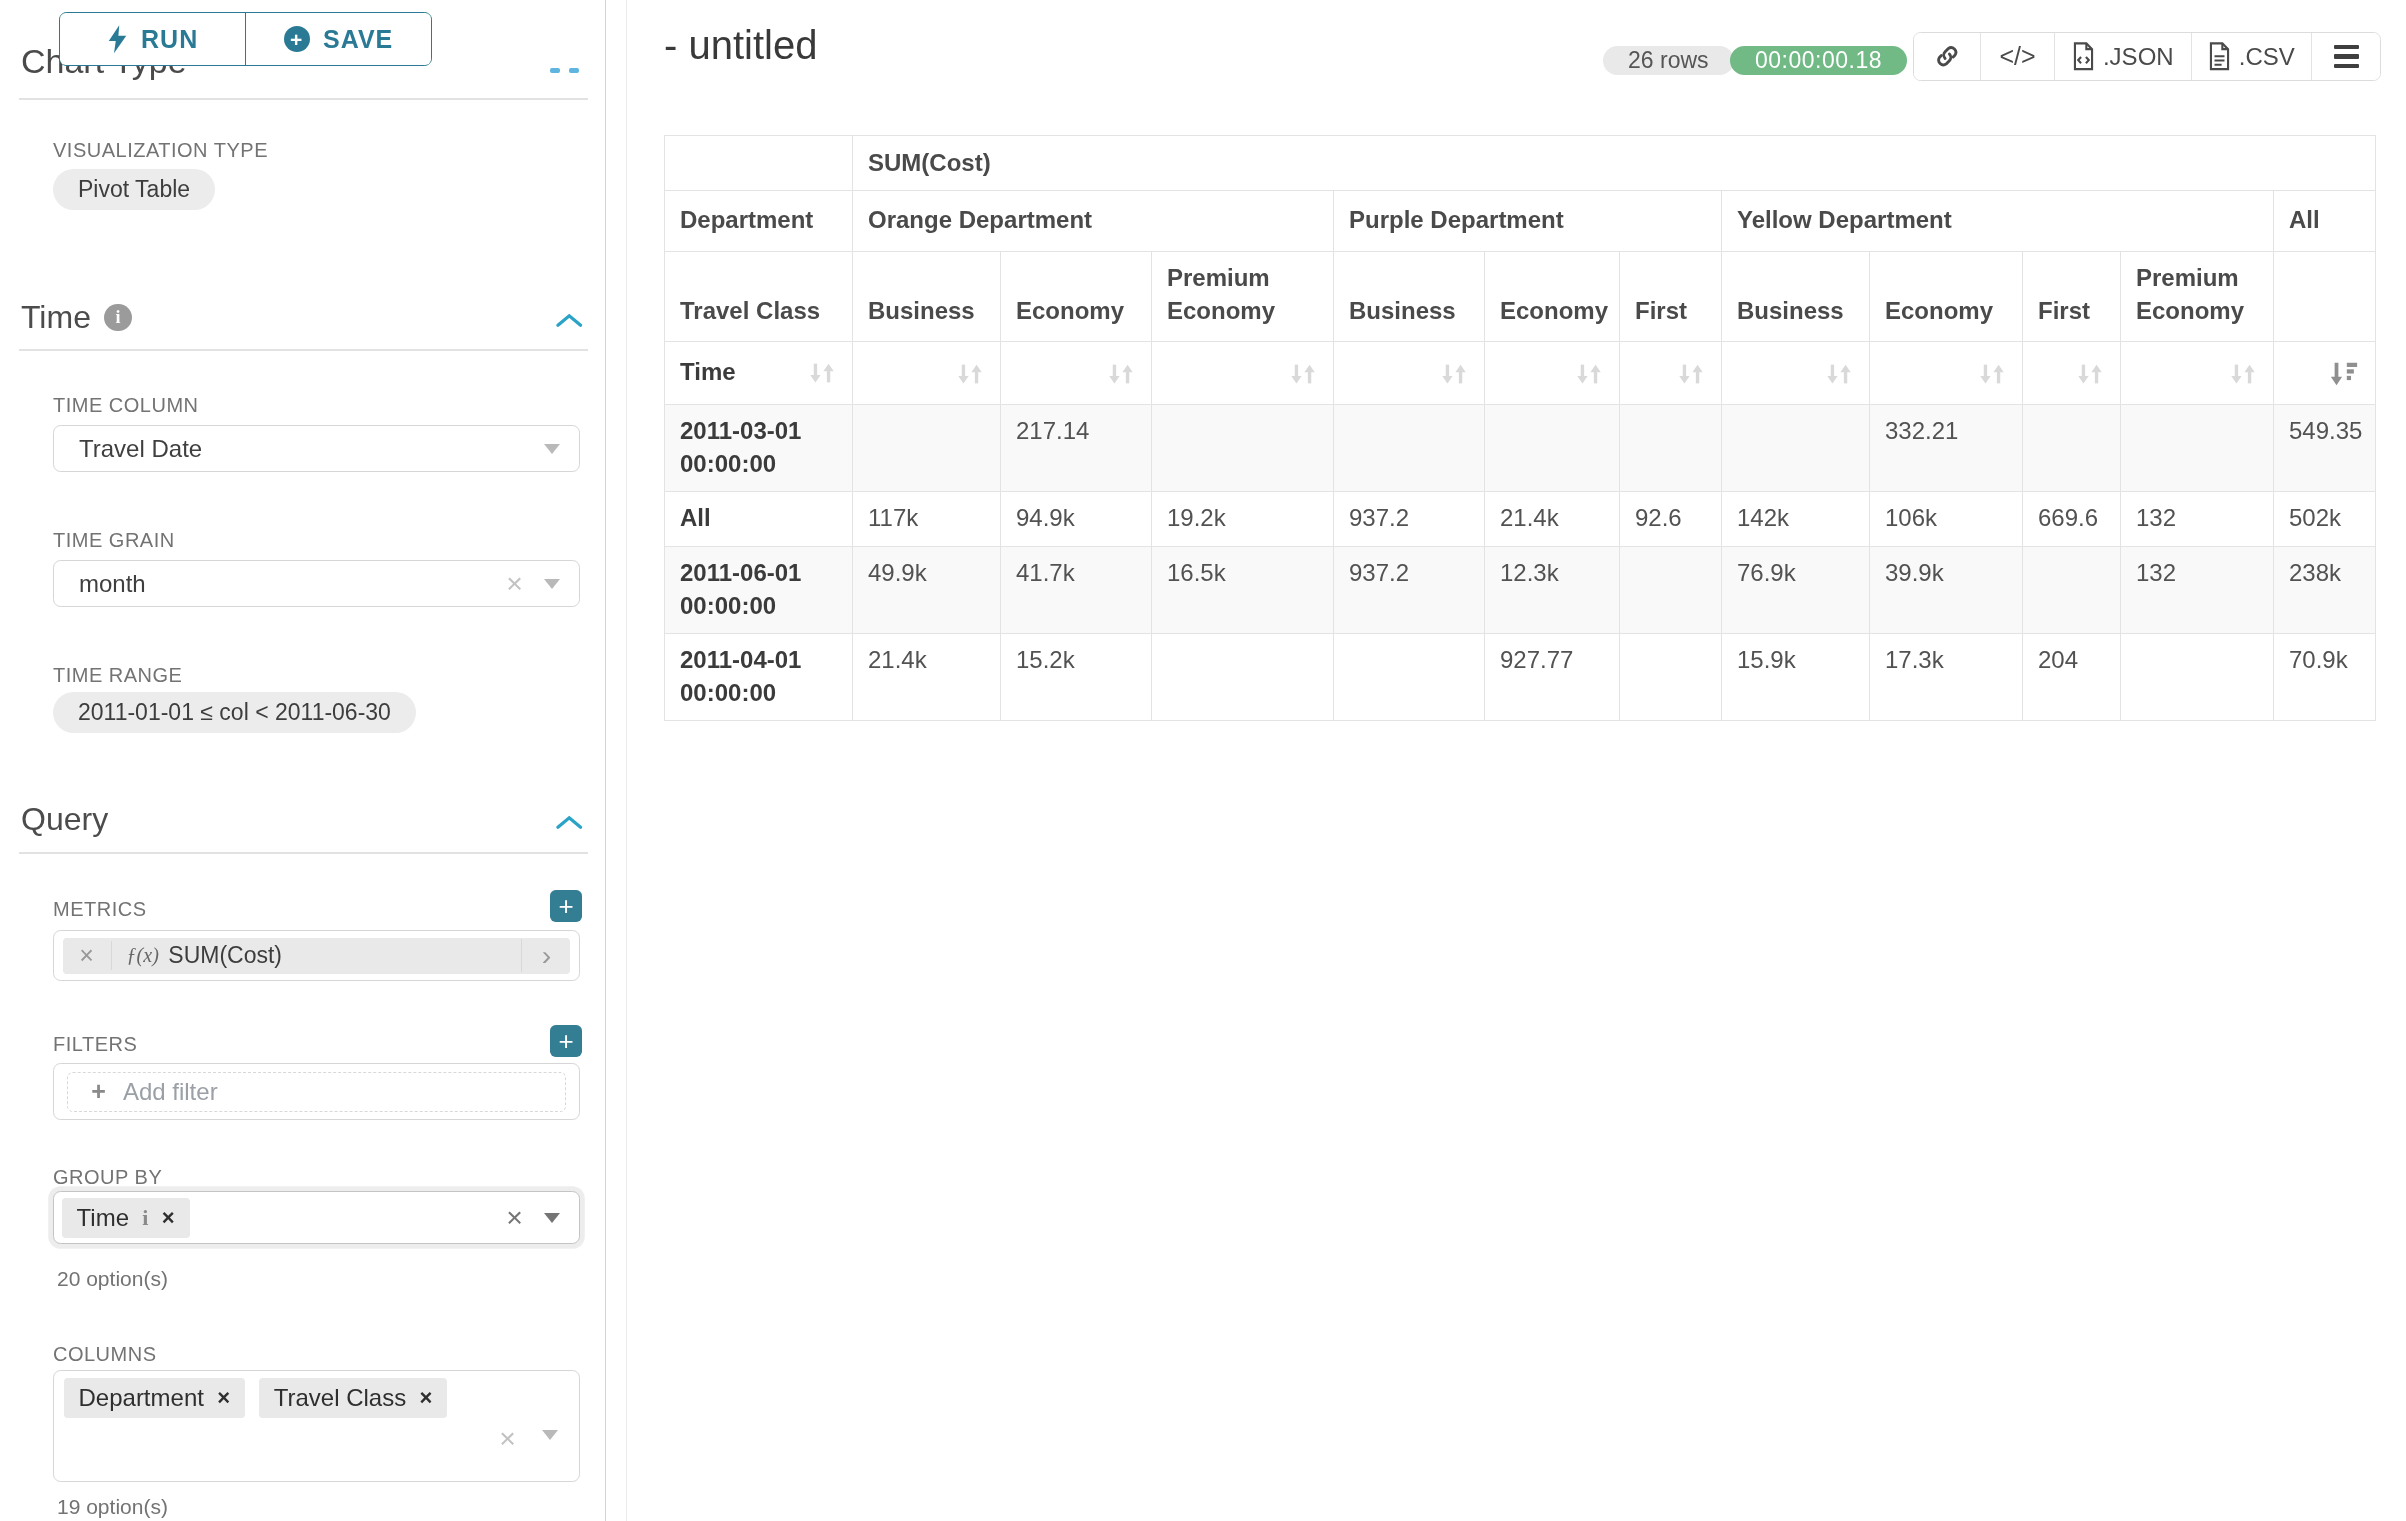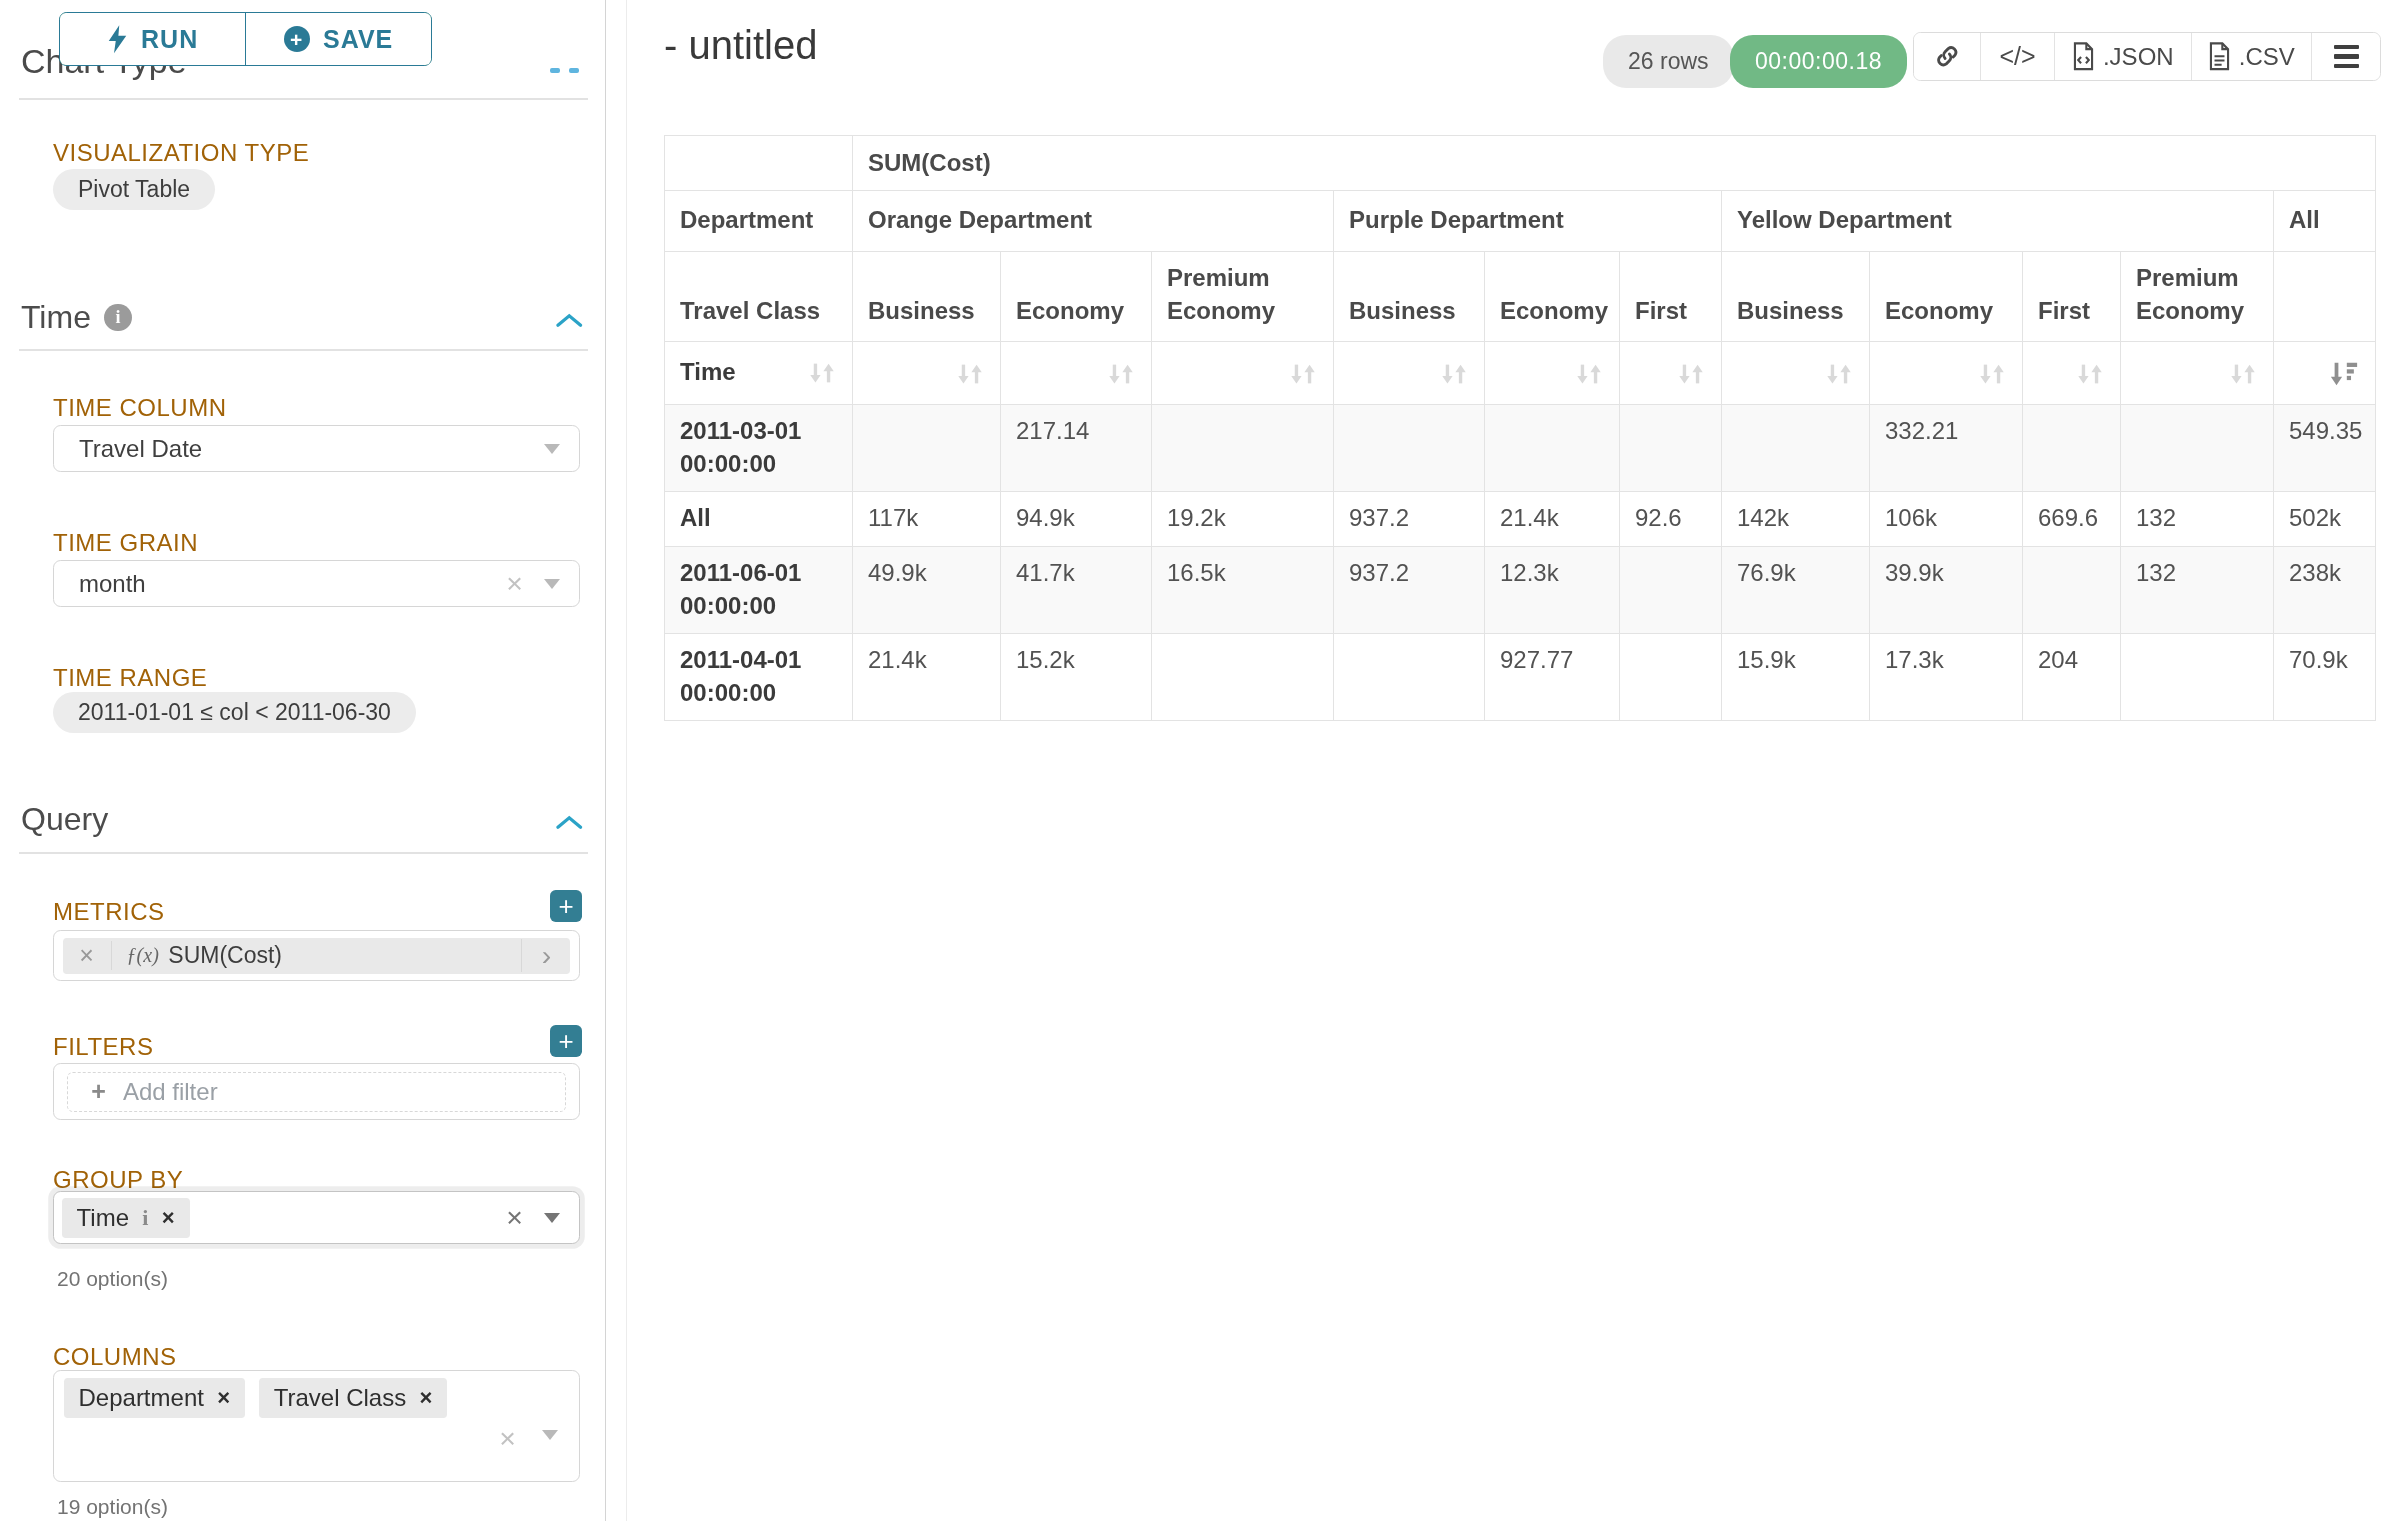--- a/index.html
+++ b/index.html
@@ -15,21 +15,21 @@
 
   .btn-group { position:absolute; left:59px; top:12.4px; width:373px; height:54px; display:flex;
                border:1.9px solid #2a7a96; border-radius:7.6px; background:#15803d; z-index:2; }
   .btn-group .btn { flex:1; display:flex; align-items:center; justify-content:center; gap:13.3px;
                     font-size:25px; font-weight:600; letter-spacing:1px; color:#2a7a96; cursor:pointer; background:#fff; border:none; }
   .btn-group .btn:first-child { border-right:1.9px solid #2a7a96; border-radius:5.7px 0 0 5.7px; }
   .btn-group .btn:last-child { border-radius:0 5.7px 5.7px 0; }
   .plus-circle { width:26px; height:26px; border-radius:50%; background:#2a7a96; color:#fff;
                  display:inline-flex; align-items:center; justify-content:center; font-size:21px; font-weight:700; line-height:1; }
 
-  .ctl-label { position:absolute; left:53px; font-size:24px; letter-spacing:0.5px; color:#a16207; }
+  .ctl-label { position:absolute; left:53px; font-size:20px; letter-spacing:0.5px; color:#737373; }
   .section-heading { position:absolute; left:21px; font-size:32px; color:#4c4c4c; display:flex; align-items:center; gap:13.3px; }
   .info-circle { width:27.6px; height:27.6px; border-radius:50%; background:#9b9b9b; color:#fff; font-size:18px; font-weight:700;
                  display:inline-flex; align-items:center; justify-content:center; font-family:"Liberation Serif", serif; }
   .collapse-chevron { position:absolute; left:555px; }
   .divider { position:absolute; left:19px; width:569px; height:1.9px; background:#e2e2e2; }
 
   .pill { display:inline-flex; align-items:center; background:#ececec; border-radius:21px;
           padding:0 25px; height:41px; font-size:23px; color:#3d3d3d; }
 
   .select-box { position:absolute; left:53px; width:527px; height:47px; border:1.9px solid #d6d6d6; border-radius:7.6px;
@@ -57,21 +57,21 @@
   .focused { border:1.9px solid #c4c4c4; box-shadow:0 0 0 4.8px rgba(0,0,0,0.07); }
   .tag-pill { display:inline-flex; align-items:center; gap:13.3px; background:#e9e9e9; border-radius:3.8px;
               padding:0 15px; height:40px; font-size:24px; color:#2f2f2f; }
   .tag-x { font-weight:700; font-size:22px; color:#2f2f2f; cursor:pointer; }
   .tag-info { font-weight:700; font-size:22px; color:#8a8a8a; font-family:"Liberation Serif", serif; }
   .options-count { position:absolute; left:57px; font-size:21px; color:#737373; }
 
   
   #main { position:absolute; left:626px; top:0; width:1780px; height:1522px; background:#fff; border-left:1px solid #ececec; }
   .chart-title { position:absolute; left:37px; top:23px; font-size:40px; color:#393939; }
-  .badge { position:absolute; top:35px; height:53px; display:flex; align-items:center; border-radius:23px; padding:0 25px; font-size:23px; }
+  .badge { position:absolute; top:46px; height:29px; display:flex; align-items:center; border-radius:23px; padding:0 25px; font-size:23px; }
   .rows-badge { left:976px; background:#e9e9e9; color:#555; }
   .timer-badge { left:1103px; background:#71b985; color:#fff; letter-spacing:0.5px; }
 
   .export-group { position:absolute; left:1286px; top:32px; height:49px; display:flex;
                   border:1.9px solid #dcdcdc; border-radius:7.6px; background:#fff; overflow:hidden; }
   .export-seg { display:flex; align-items:center; justify-content:center; gap:7.6px; font-size:24px; color:#4a4a4a;
                 border-right:1.9px solid #e3e3e3; cursor:pointer; background:#fff; }
   .export-seg:last-child { border-right:none; }
   .hamburger { display:flex; flex-direction:column; gap:4.8px; }
   .hamburger span { width:25px; height:4.8px; background:#3f3f3f; border-radius:1px; }

